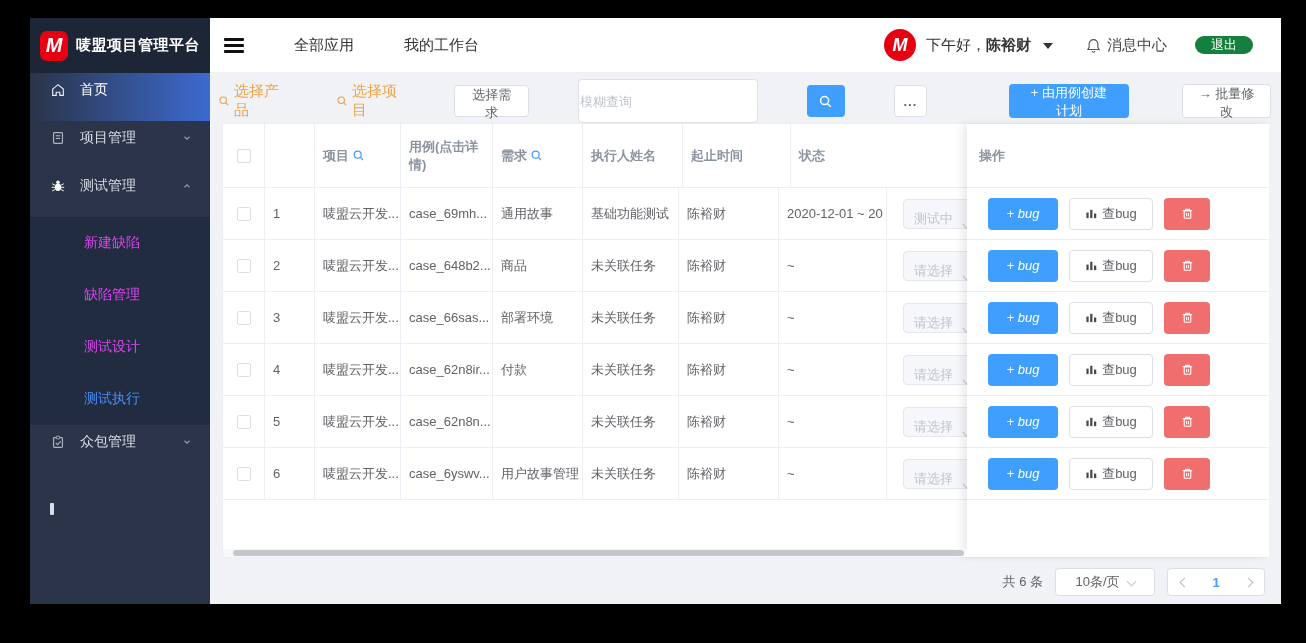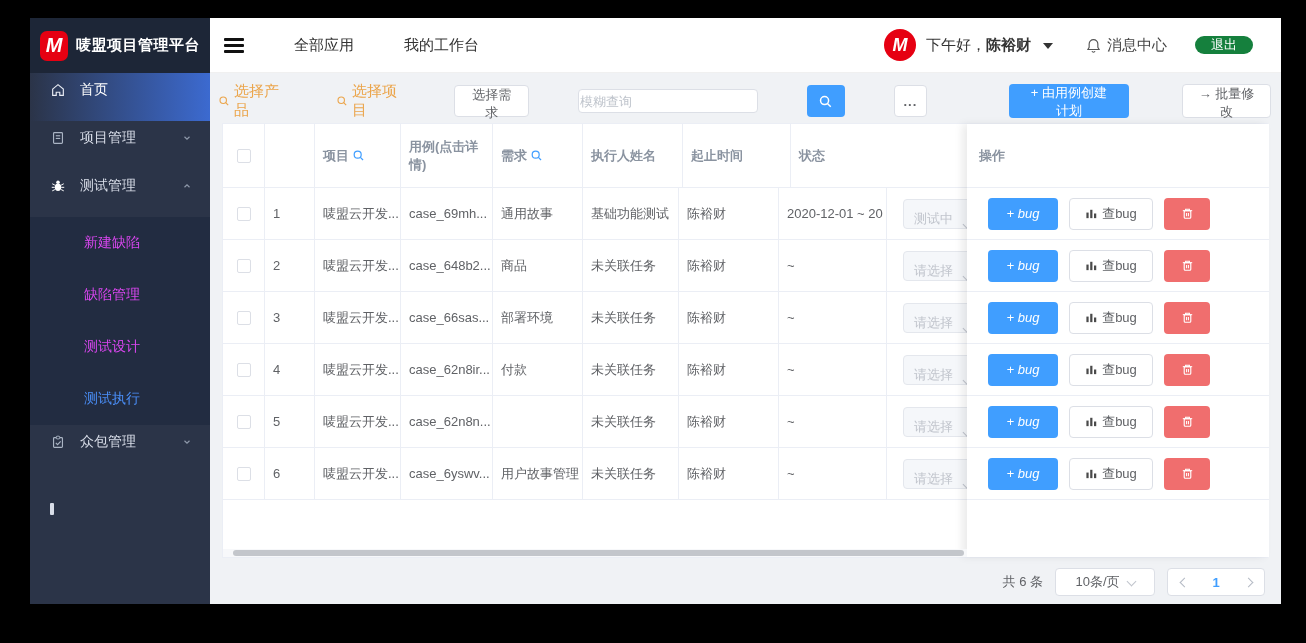--- a/index.html
+++ b/index.html
@@ -43,21 +43,21 @@
   .msg { display:flex; align-items:center; gap:5px; font-size:15px; color:#444; margin-left:16px; cursor:pointer; }
   .logout { margin-left:18px; background:#15803d; color:#fff; font-size:13px; border:none;
     border-radius:14px; padding:0 16px; cursor:pointer; }
 
   
   .content { position:absolute; left:180px; top:55px; width:1071px; height:531px; background:#f0f2f5; }
   .toolbar { position:absolute; left:8px; top:12px; right:10px; height:32px; display:flex; align-items:center;gap:41px; }
   .olink { color:#eba54b; font-size:15px; display:flex; align-items:center; gap:4px; cursor:pointer; margin-right:10px; }
   .btn-plain { background:#fff; border:1px solid #dcdfe6; border-radius:4px; color:#606266;
     font-size:13px; height:32px; padding:0 14px; cursor:pointer; }
-  .fuzzy { width:205px; height:24px; border:1px solid #dcdfe6; border-radius:4px; margin-left:8px;
+  .fuzzy { width:205px; height:44px; border:1px solid #dcdfe6; border-radius:4px; margin-left:8px;
     padding:0 1px; font-size:13px; color:#606266; outline:none; }
   .fuzzy::placeholder { color:#bfc4cc; }
   .btn-search { width:44px; height:32px; background:#409eff; border:none; border-radius:4px;
     margin-left:8px; cursor:pointer; display:flex; align-items:center; justify-content:center; }
   .btn-more { width:38px; height:32px; margin-left:8px; letter-spacing:1px; font-weight:bold; padding:0; }
   .spacer { flex:1; }
   .btn-primary { background:#409eff; border:none; border-radius:4px; color:#fff; font-size:13px;
     height:34px; padding:0 16px; cursor:pointer; }
   .btn-batch { height:34px; margin-left:12px; }
 

